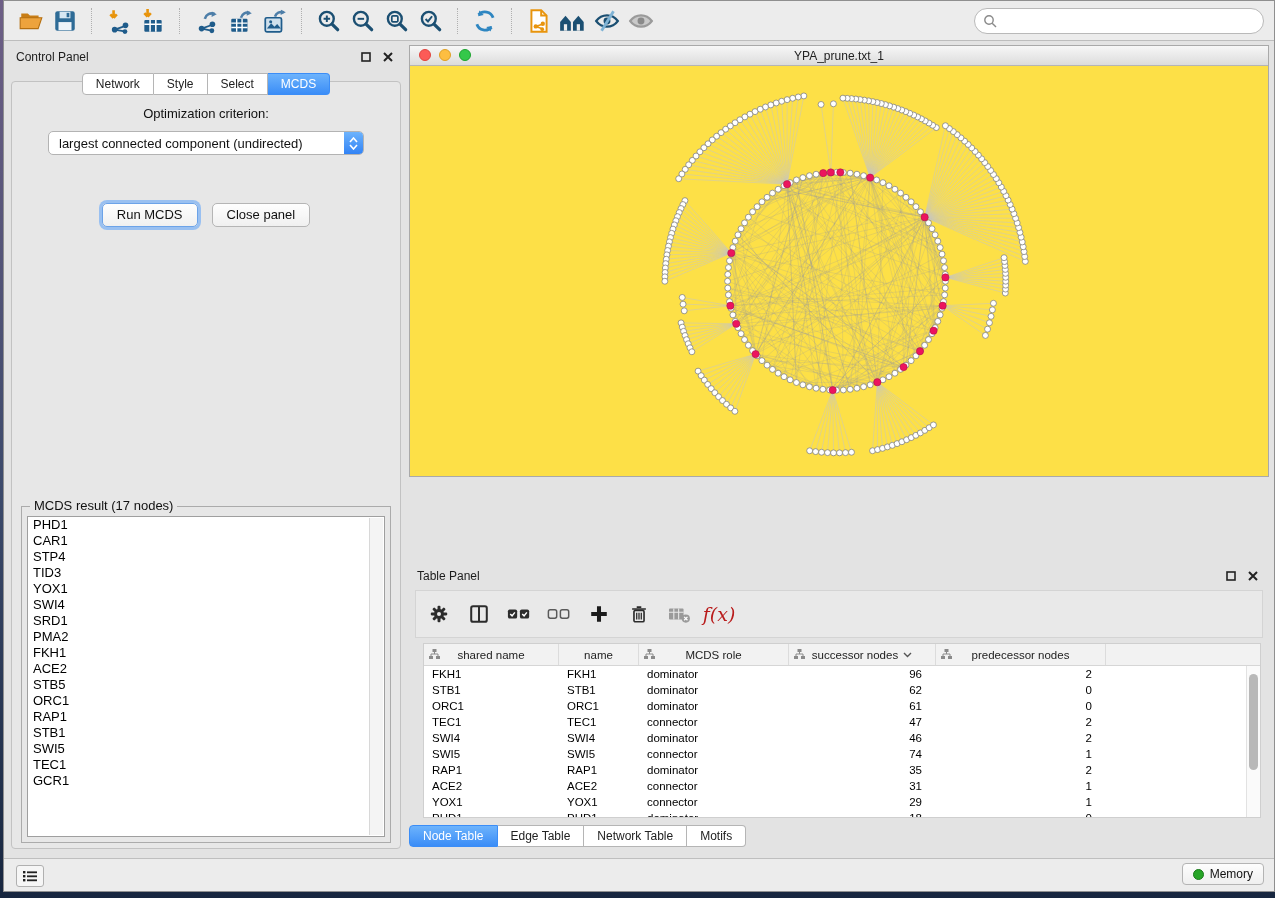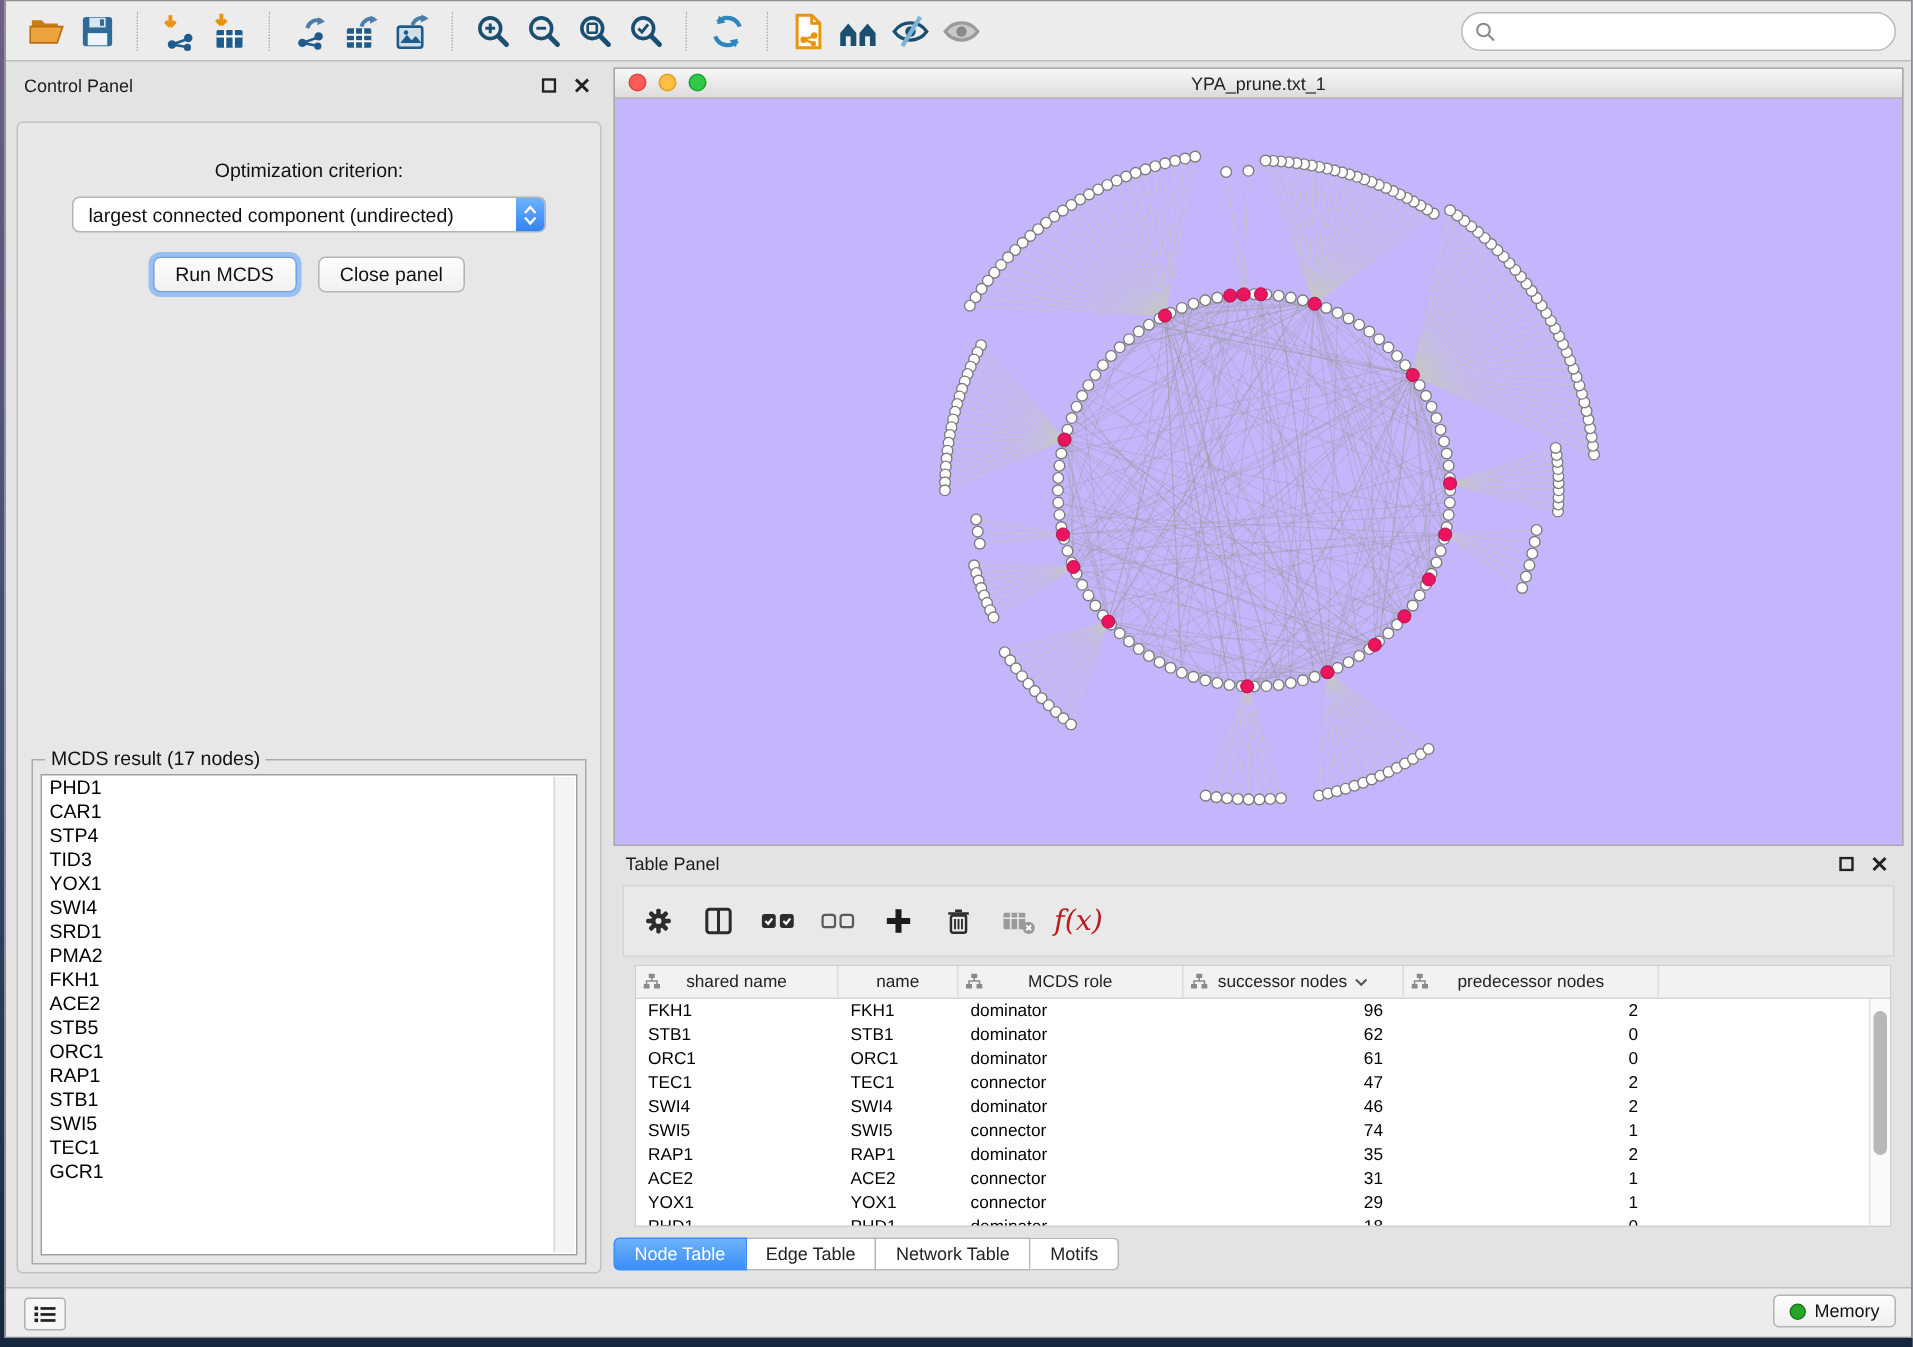--- a/index.html
+++ b/index.html
@@ -30,30 +30,30 @@
   .cpcontent{position:absolute;left:3px;right:3px;top:36px;bottom:2px;background:#e7e7e7;
     border:1px solid #c2c2c2;border-radius:4px;}
   .optlabel{text-align:center;font-size:13px;color:#111;margin-top:24px;}
   .combo{position:relative;margin:10px auto 0;width:316px;height:24px;background:#fff;
     border:1px solid #b3b3b3;border-radius:5px;display:flex;align-items:center;box-sizing:border-box;}
   .combo .val{flex:1;font-size:13px;padding-left:10px;color:#111;white-space:nowrap;}
   .combo .step{width:19px;height:22px;background:linear-gradient(#6db3fc,#3283f5);border-radius:0 4px 4px 0;
     display:flex;flex-direction:column;align-items:center;justify-content:center;gap:1px;}
   .btnrow{display:flex;justify-content:center;gap:14px;margin-top:16px;}
   .btn{background:linear-gradient(#fefefe,#f0f0f0);border:1px solid #b5b5b5;border-radius:5px;
-    font-size:13px;color:#111;padding:3px 14px;line-height:16px;}
+    font-size:13px;color:#111;padding:3px 14px;line-height:16px;margin-top:32px;}
   .btn.focus{box-shadow:0 0 0 3px rgba(90,160,250,.55);border-color:#6ca3e8;}
   .groupbox{position:absolute;left:9px;right:9px;top:424px;bottom:5px;border:1px solid #ababab;background:#e7e7e7;}
   .legend{position:absolute;top:-9px;left:8px;background:#e7e7e7;padding:0 4px;font-size:13px;color:#111;}
   .mcdslist{position:absolute;left:5px;right:5px;top:9px;bottom:5px;background:#fff;border:1px solid #9f9f9f;overflow:hidden;}
   .mcds-item{font-size:13px;line-height:16px;padding-left:5px;color:#000;}
   .vtrack{position:absolute;top:1px;bottom:1px;right:1px;width:13px;background:#f4f4f4;border-left:1px solid #d8d8d8;}
   
-  .netpanel{position:absolute;left:405px;right:5px;top:44px;height:519px;border:1px solid #a9a9a9;
-    background:#c4b5fd;box-sizing:border-box;}
+  .netpanel{position:absolute;left:405px;right:5px;top:44px;height:432px;border:1px solid #a9a9a9;
+    background:#fde047;box-sizing:border-box;}
   .nettitle{height:19px;background:linear-gradient(#f7f7f7,#dcdcdc);border-bottom:1px solid #b5b5b5;
     position:relative;display:flex;align-items:center;justify-content:center;font-size:12px;color:#222;}
   .lights{position:absolute;left:9px;top:3px;display:flex;gap:8px;}
   .light{width:12px;height:12px;border-radius:50%;}
   .netcanvas{position:absolute;left:0;right:0;top:19px;bottom:0;}
   
   .tpanel{position:absolute;left:405px;right:5px;top:563px;bottom:40px;}
   .tp-toolbar{position:absolute;left:6px;right:6px;top:26px;height:48px;background:#e9e9e9;
     border:1px solid #d4d4d4;display:flex;align-items:center;padding:0 10px;gap:14px;box-sizing:border-box;}
   .tico{width:26px;height:26px;display:flex;align-items:center;justify-content:center;}
@@ -234,20 +234,26 @@
           <svg width="10" height="10">
             <rect x="1" y="1" width="8" height="8" fill="none" stroke="#222" stroke-width="1.6"></rect>
           </svg>
         </span>
       <span class="picon">
           <svg width="10" height="10">
             <path d="M1 1 9 9M9 1 1 9" stroke="#222" stroke-width="2"></path>
           </svg>
         </span>
     </div>
+    <div class="segrow" id="cp-tabs">
+        <div class="seg">Network</div>
+        <div class="seg">Style</div>
+        <div class="seg">Select</div>
+        <div class="seg sel">MCDS</div>
+      </div>
     <div class="cpcontent">
       <div class="optlabel">Optimization criterion:</div>
       <div class="combo">
         <span class="val">largest connected component (undirected)</span>
         <span class="step">
           <svg width="9" height="6">
               <polyline points="1,5 4.5,1 8,5" fill="none" stroke="#fff" stroke-width="1.6"></polyline>
             </svg>
           <svg width="9" height="6">
               <polyline points="1,1 4.5,5 8,1" fill="none" stroke="#fff" stroke-width="1.6"></polyline>

